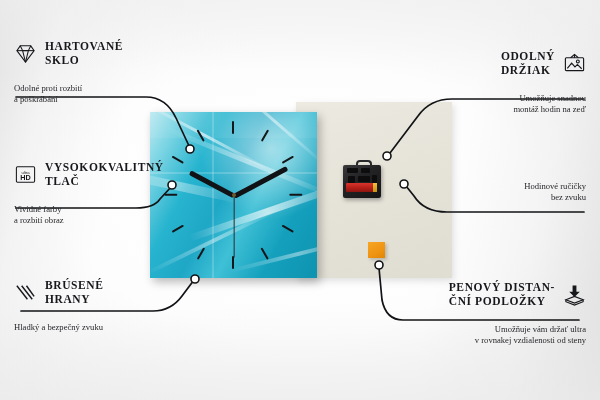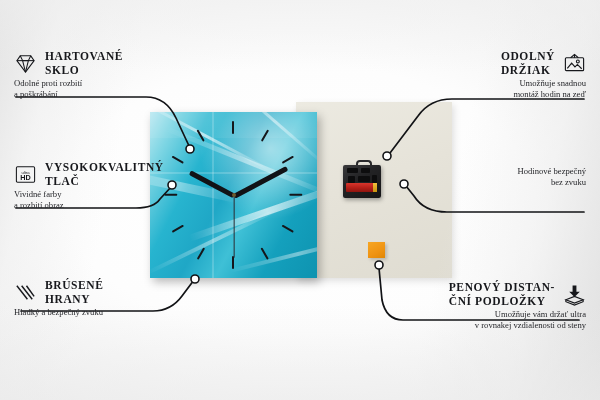--- a/index.html
+++ b/index.html
@@ -191,21 +191,21 @@
     color: #17181c;
     text-transform: uppercase;
     white-space: pre-line;
   }
   .feature.right .ftitle { text-align: left; }
   .fdesc {
     font-family: "Liberation Serif", serif;
     font-size: 8.6px;
     line-height: 10.6px;
     color: #26272b;
-    margin-top: 1px;
+    margin-top: 16px;
     white-space: pre-line;
   }
   .feature.right .fdesc { text-align: right; }
   .ficon {
     width: 23px;
     height: 23px;
     flex: 0 0 23px;
     color: #17181c;
   }
   .ficon svg { display: block; width: 100%; height: 100%; }
@@ -291,21 +291,21 @@
     <g fill="#ffffff" stroke="#121316" stroke-width="1.6">
       <circle cx="190" cy="149" r="4"></circle>
       <circle cx="172" cy="185" r="4"></circle>
       <circle cx="195" cy="279" r="4"></circle>
       <circle cx="387" cy="156" r="4"></circle>
       <circle cx="404" cy="184" r="4"></circle>
       <circle cx="379" cy="265" r="4"></circle>
     </g>
   </svg>
 
-  <div class="feature left" style="left:14px;top:50px;">
+  <div class="feature left" style="left:14px;top:40px;">
     <div class="row">
       <span class="ficon">
         <svg viewBox="0 0 24 24" fill="none" stroke="currentColor" stroke-width="1.1">
           <path d="M3 9 L12 21 L21 9 L17.5 4 H6.5 Z"></path>
           <path d="M3 9 H21"></path>
             <path d="M6.5 4 L9 9 L12 21"></path>
             <path d="M17.5 4 L15 9 L12 21"></path>
             <path d="M9 9 H15"></path>
         </svg>
       </span>
@@ -359,21 +359,21 @@
           <path d="M4.5 17 L9 11.5 L12.5 15.5 L15 13 L19.5 17.5"></path>
           <circle cx="15.5" cy="9.8" r="1.5"></circle>
         </svg>
       </span>
     </div>
     <div class="fdesc">Umožňuje snadnou
 montáž hodin na zeď</div>
   </div>
 
   <div class="feature right" style="left:414px;top:165px;">
-    <div class="fdesc">Hodinové bezpečný
+    <div class="fdesc">Hodinové ručičky
 bez zvuku</div>
   </div>
 
   <div class="feature right" style="left:404px;top:281px;width:182px;">
     <div class="row">
       <div class="ftitle">PENOVÝ DISTAN-
 ČNÍ PODLOŽKY</div>
       <span class="ficon">
         <svg viewBox="0 0 24 24" fill="none" stroke="currentColor" stroke-width="1.2">
           <path d="M10 2.5 H14 V9 H17.5 L12 14.5 L6.5 9 H10 Z" fill="currentColor" stroke="none"></path>

